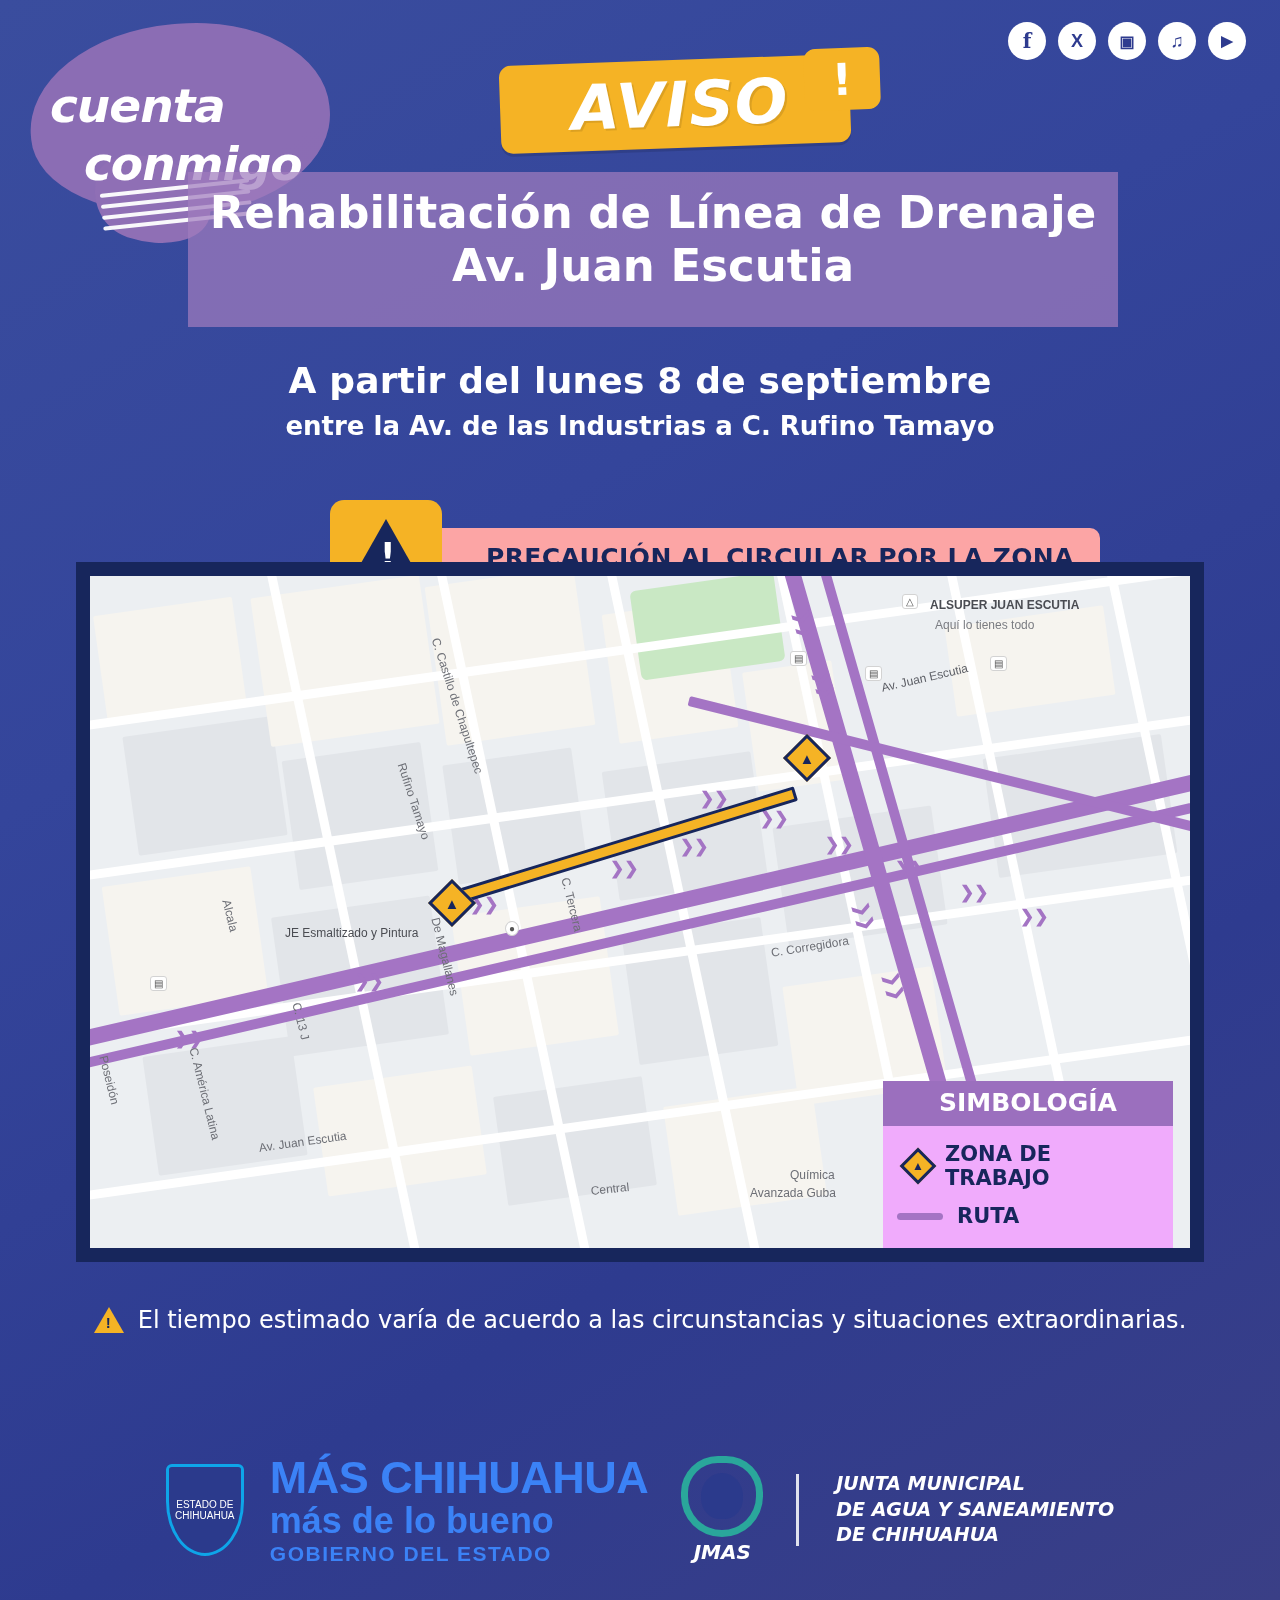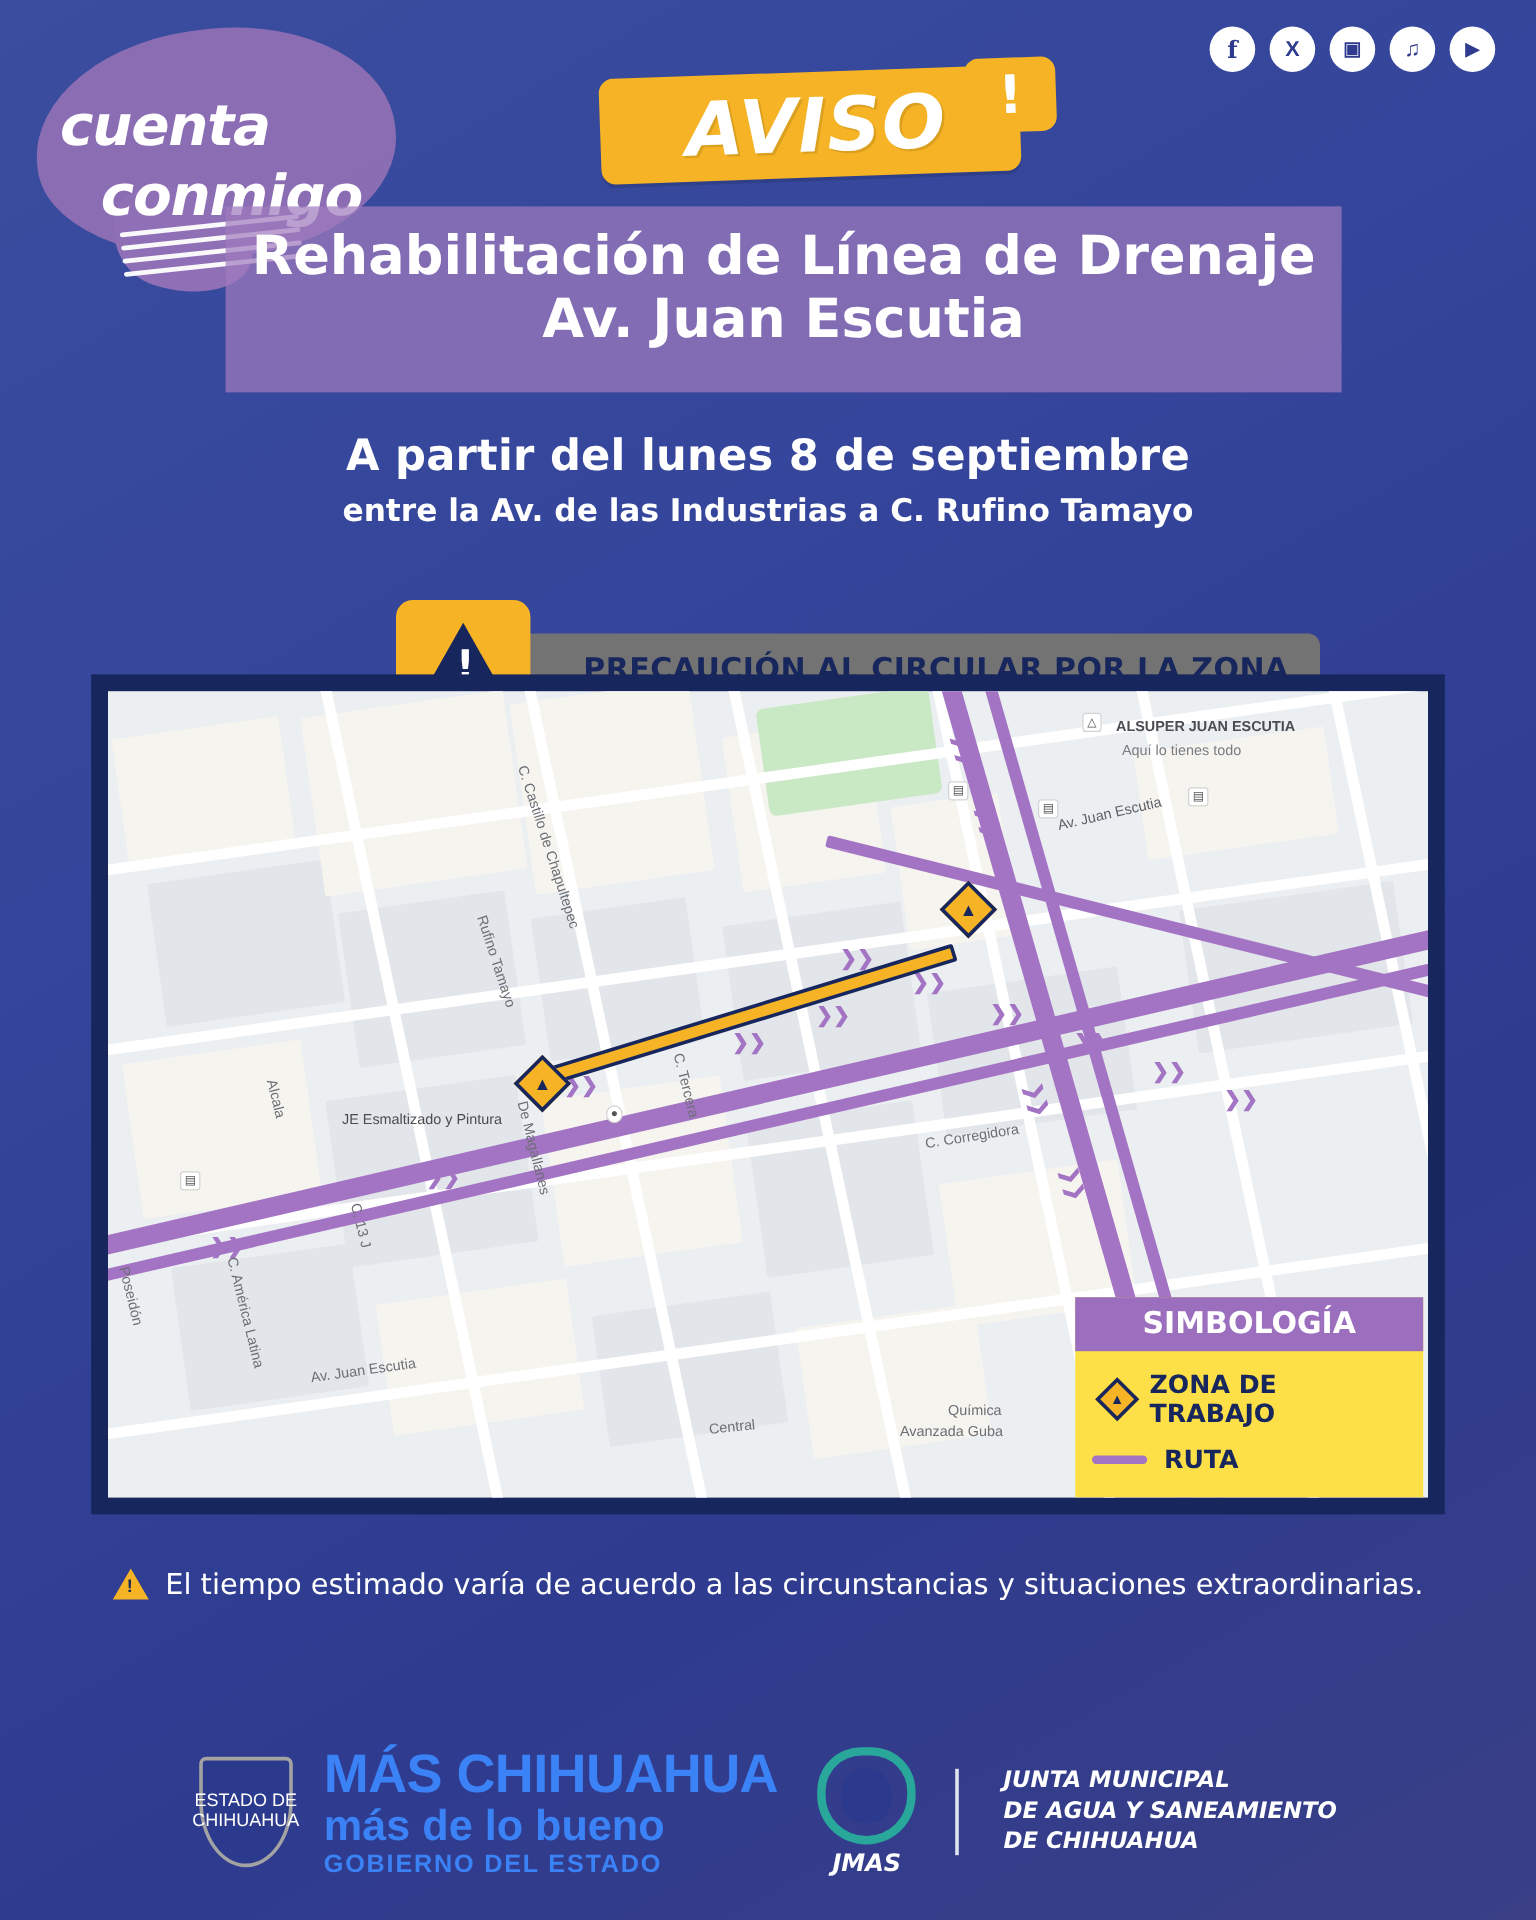--- a/index.html
+++ b/index.html
@@ -115,21 +115,21 @@
     font-weight: bold; font-size: 36px; letter-spacing: .2px;
   }
   .dates .d2 {
     color: #ffffff; font-family: "DejaVu Sans", sans-serif;
     font-weight: bold; font-size: 26px; margin-top: 10px;
   }
 
   
   .caution {
     position: absolute; left: 408px; top: 528px;
-    height: 58px; background: #737373;
+    height: 58px; background: #fca5a5;
     border-radius: 10px;
     display: flex; align-items: center;
     padding: 0 26px 0 78px;
   }
   .caution span {
     color: #17265c; font-family: "DejaVu Sans", sans-serif;
     font-weight: bold; font-size: 25px; letter-spacing: .4px;
   }
   .caution-tri {
     position: absolute; left: 330px; top: 500px;
@@ -192,22 +192,22 @@
     transform: rotate(-45deg); color: #17265c;
     font-size: 15px; font-weight: bold; font-style: normal;
   }
   .poi {
     position: absolute; background: #ffffff; border: 1px solid #d3d3d3;
     border-radius: 3px; padding: 1px 3px; font-size: 10px; color: #555;
   }
 
   
   .legend {
-    position: absolute; right: 4px; bottom: 0px;
-    width: 290px; background: #fde047;
+    position: absolute; right: 17px; bottom: 0px;
+    width: 290px; background: #f0abfc;
     border: 0;
   }
   .legend-title {
     background: #9b6fbe; color: #ffffff; text-align: center;
     font-family: "DejaVu Sans", sans-serif; font-weight: bold;
     font-size: 25px; padding: 7px 0 9px;
   }
   .legend-rows { padding: 16px 14px 18px 14px; }
   .legend-row {
     display: flex; align-items: center; gap: 14px; margin-bottom: 14px;
@@ -251,24 +251,24 @@
     font-size: 24px;
   }
 
   
   .footer {
     position: absolute; bottom: 36px; left: 0; width: 1280px;
     display: flex; align-items: center; justify-content: center; gap: 26px;
   }
   .shield {
     width: 78px; height: 92px; background: #2b3a8c;
-    border: 3px solid #a3a3a3;
+    border: 3px solid #0ea5e9;
     border-radius: 6px 6px 40px 40px / 6px 6px 56px 56px;
     display: flex; align-items: center; justify-content: center;
-    color: #fff; font-size: 15px; text-align: center; line-height: 1.1;
+    color: #fff; font-size: 10px; text-align: center; line-height: 1.1;
     padding: 4px;
   }
   .mc-text { color: #3b82f6; font-family: Liberation Sans, sans-serif; line-height: 1; }
   .mc-text .l1 { font-size: 45px; font-weight: bold; letter-spacing: -.5px; }
   .mc-text .l2 { font-size: 36px; font-weight: bold; margin-top: 3px; }
   .mc-text .l3 { font-size: 21px; font-weight: bold; letter-spacing: 1.5px; margin-top: 4px; }
   .jmas-mark {
     width: 96px; height: 108px; position: relative;
     display: flex; flex-direction: column; align-items: center;
   }

